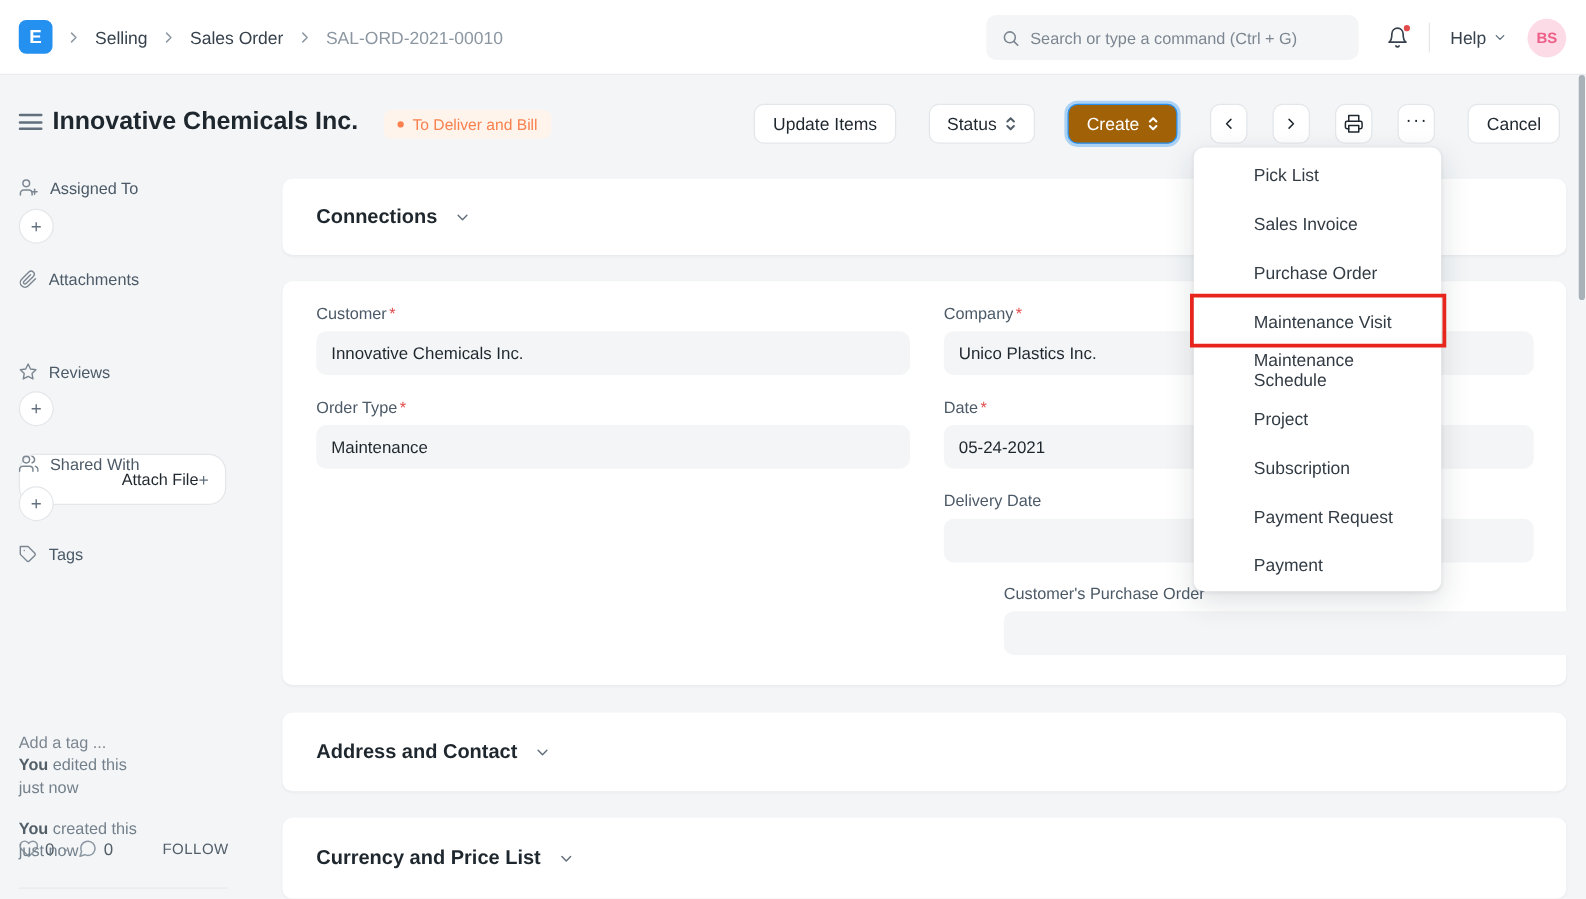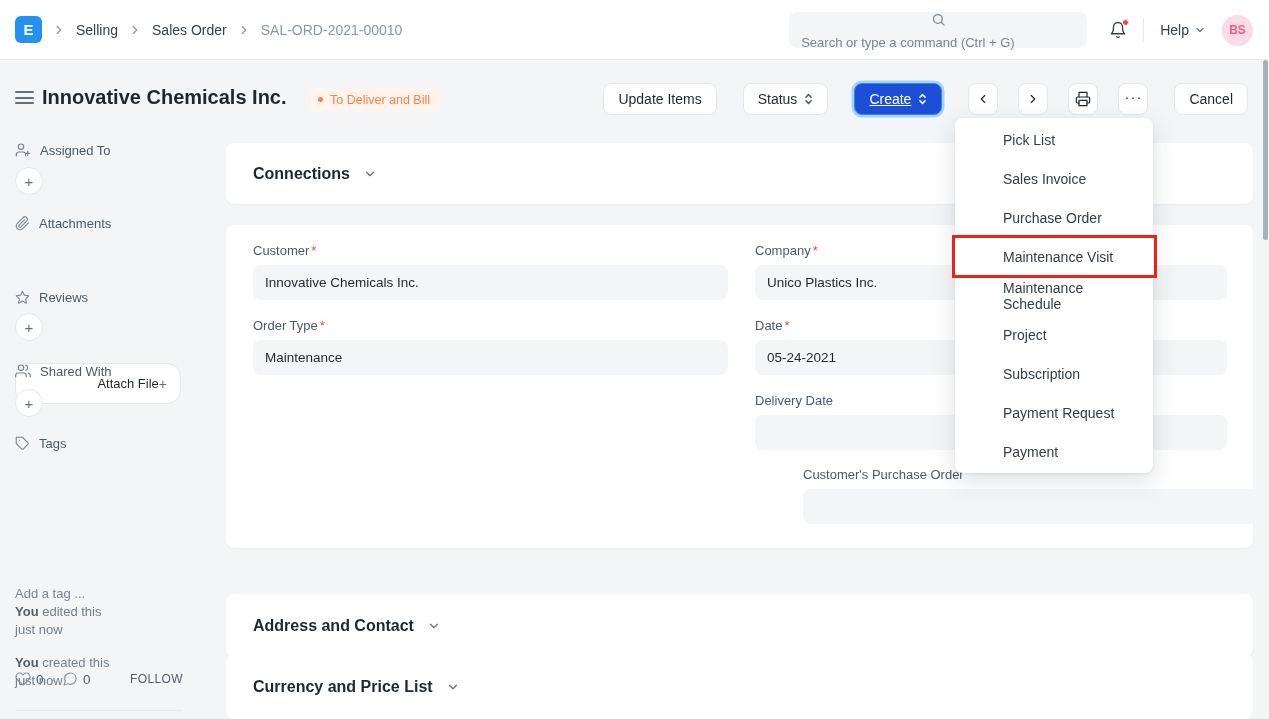--- a/index.html
+++ b/index.html
@@ -11,21 +11,21 @@
   .navbar { position:absolute; top:0; left:0; width:1269px; height:60px; background:#fff;
             border-bottom:1px solid #e9ebee; display:flex; align-items:center; z-index:30; }
   .nav-left { display:flex; align-items:center; gap:10px; padding-left:15px; }
   .logo { width:27px; height:27px; border-radius:6px; background:#2490ef; color:#fff;
           display:flex; align-items:center; justify-content:center; font-weight:bold; font-size:15px; }
   .crumb-sep { color:#8c97a2; display:flex; align-items:center; }
   .crumb { font-size:14px; color:#36414c; }
   .crumb.muted { color:#8c97a2; }
   .nav-right { position:absolute; right:16px; top:0; height:60px; display:flex; align-items:center; gap:16px; }
   .searchbar { width:298px; height:36px; background:#f4f5f6; border-radius:8px; display:flex;
-               align-items:center; gap:8px; padding:0 12px; border:none;flex-direction:column; }
+               align-items:center; gap:8px; padding:0 12px; border:none; }
   .searchbar input { border:none; background:transparent; outline:none; font-size:13px; color:#36414c;
                      width:100%; font-family:inherit; }
   .searchbar input::placeholder { color:#7c8691; }
   .bell-wrap { position:relative; display:flex; margin-left:6px; }
   .bell-dot { position:absolute; top:-2px; right:-2px; width:7px; height:7px; border-radius:50%;
               background:#e24c4c; border:1.5px solid #fff; }
   .nav-divider { width:1px; height:24px; background:#e5e8eb; }
   .help { display:flex; align-items:center; gap:5px; font-size:14px; color:#36414c; cursor:pointer; }
   .avatar { width:31px; height:31px; border-radius:50%; background:#fcdbe6; color:#ec5f87;
             font-size:12px; font-weight:bold; display:flex; align-items:center; justify-content:center; }
@@ -34,22 +34,22 @@
   .page-title { position:absolute; left:42px; top:86px; font-size:20px; font-weight:bold; color:#1f272e; }
   .status-badge { position:absolute; left:307px; top:88px; height:23px; background:#fef4eb; color:#f8814f;
                   border-radius:6px; font-size:12.5px; display:flex; align-items:center; gap:7px; padding:0 11px; }
   .status-badge .dot { width:5px; height:5px; border-radius:50%; background:#f8814f; }
   .header-actions { position:absolute; right:21px; top:83px; display:flex; gap:20px; align-items:flex-start;margin-left:22px; }
   .btn { height:32px; background:#fff; border:1px solid #e4e7ea; border-radius:8px; font-size:14px;
          color:#1f272e; display:flex; align-items:center; justify-content:center; padding:0 14px;
          cursor:pointer; font-family:inherit; white-space:nowrap; }
   .btn.icon-btn { width:30px; padding:0; }
   .btn.gap-left { margin-left:6px; }
-  .btn-primary { background:#1d4ed8; border-color:#2490ef; color:#fff; gap:6px;
-                 box-shadow:0 0 0 2.5px rgba(36,144,239,0.35);text-decoration:underline; }
+  .btn-primary { background:#a16207; border-color:#2490ef; color:#fff; gap:6px;
+                 box-shadow:0 0 0 2.5px rgba(36,144,239,0.35); }
   .btn-select { gap:7px; }
   .dots-glyph { font-size:15px; letter-spacing:1px; color:#1f272e; line-height:1; padding-bottom:6px; }
 
   
   .sidebar { position:absolute; left:0; top:122px; width:212px; height:597px; }
   .side-row { position:absolute; left:15px; display:flex; align-items:center; gap:9px;
               font-size:13px; color:#4c5a67; }
   .plus-circle { position:absolute; left:15px; width:28px; height:28px; border-radius:50%;
                  background:#fff; border:1px solid #e4e7ea; color:#626f7c; font-size:15px;
                  display:flex; align-items:center; justify-content:center; cursor:pointer; }
@@ -338,21 +338,21 @@
     <div class="field" style="left:529px; top:168px; width:472px;">
       <div class="flabel"><span>Delivery Date</span></div>
       <div class="finput"></div>
     </div>
     <div class="field" style="left:529px; top:242px; width:472px;margin-left:48px;">
       <div class="flabel"><span>Customer's Purchase Order</span></div>
       <div class="finput"></div>
     </div>
   </div>
 
-  <div class="card" style="top:594px; height:63px;">
+  <div class="card" style="top:570px; height:63px;">
     <div class="section-head">
       <span>Address and Contact</span>
       <span class="chev">
         <svg width="14" height="14" viewBox="0 0 24 24" fill="none" stroke="#626f7c" stroke-width="2" stroke-linecap="round" stroke-linejoin="round">
             <polyline points="6 9 12 15 18 9"></polyline>
           </svg>
       </span>
     </div>
   </div>
 

